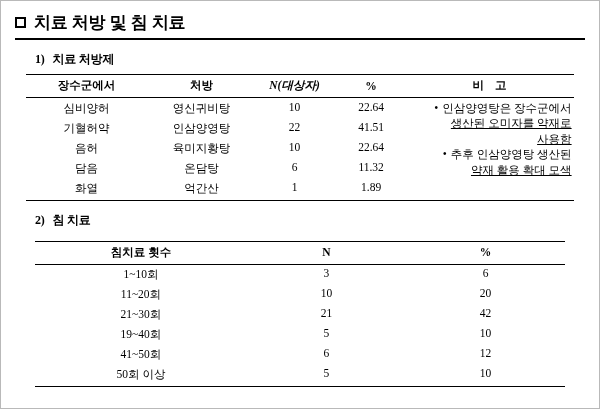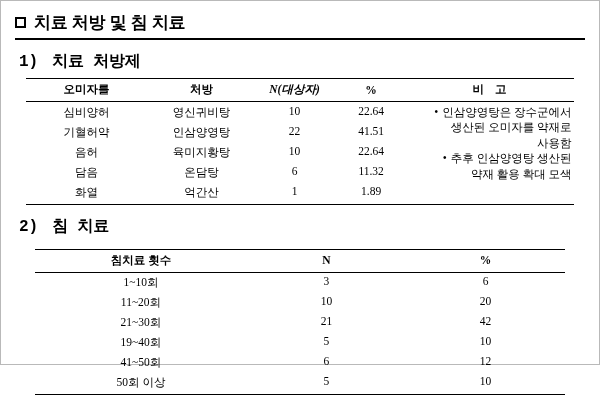--- a/index.html
+++ b/index.html
@@ -10,21 +10,21 @@
   body {
     width: 600px;
     height: 416px;
     font-family: "Liberation Serif", serif;
     color: #000000;
     overflow: hidden;
   }
   .page {
     position: relative;
     width: 600px;
-    height: 365px;
+    height: 409px;
     box-sizing: border-box;
     border: 1px solid #b9b9b9;
     padding: 10px 14px 0 14px;
   }
   
   .main-title {
     display: flex;
     align-items: center;
     gap: 8px;
     font-family: "Liberation Sans", sans-serif;
@@ -38,25 +38,25 @@
   .sq-marker {
     display: inline-block;
     width: 11px;
     height: 11px;
     border: 2px solid #000;
     box-sizing: border-box;
     flex: 0 0 auto;
   }
   
   .sub-title {
-    font-family: Liberation Mono, monospace;
+    font-family: Liberation Serif, serif;
     font-weight: bold;
-    font-size: 16px;
+    font-size: 12px;
     letter-spacing: -0.2px;
-    margin: 11px 0 6px 4px;
+    margin: 11px 0 6px 20px;
   }
   .sub-title .num {
     margin-right: 5px;
   }
   
   table {
     border-collapse: collapse;
     width: 100%;
     font-size: 11.5px;
     font-family: "Liberation Serif", serif;
@@ -96,20 +96,21 @@
   }
   .note-line {
     display: block;
   }
   .note-line.bulleted::before {
     content: "\2022";
     margin-right: 4px;
   }
   .note-line.indent {
     padding-left: 9px;
+    text-decoration: underline;
   }
   .hdr-spaced {
     letter-spacing: 4px;
     margin-top: 24px;
   }
   .col-a { width: 22%; }
   .col-b { width: 20%; }
   .col-c { width: 14%; font-style: italic; }
   .col-d { width: 14%; }
   .col-e { width: 30%; }
@@ -129,21 +130,21 @@
   </h1>
 
   <div class="sub-title">
     <span class="num">1)</span>
     <span>치료 처방제</span>
   </div>
 
   <table class="t1 bottom-rule">
     <thead>
       <tr>
-        <th class="col-a">오미자를</th>
+        <th class="col-a">장수군에서</th>
         <th class="col-b">처방</th>
         <th class="col-c">N(대상자)</th>
         <th class="col-d">%</th>
         <th class="col-e hdr-spaced">비 고</th>
       </tr>
     </thead>
     <tbody>
       <tr>
         <td>심비양허</td>
         <td>영신귀비탕</td>

